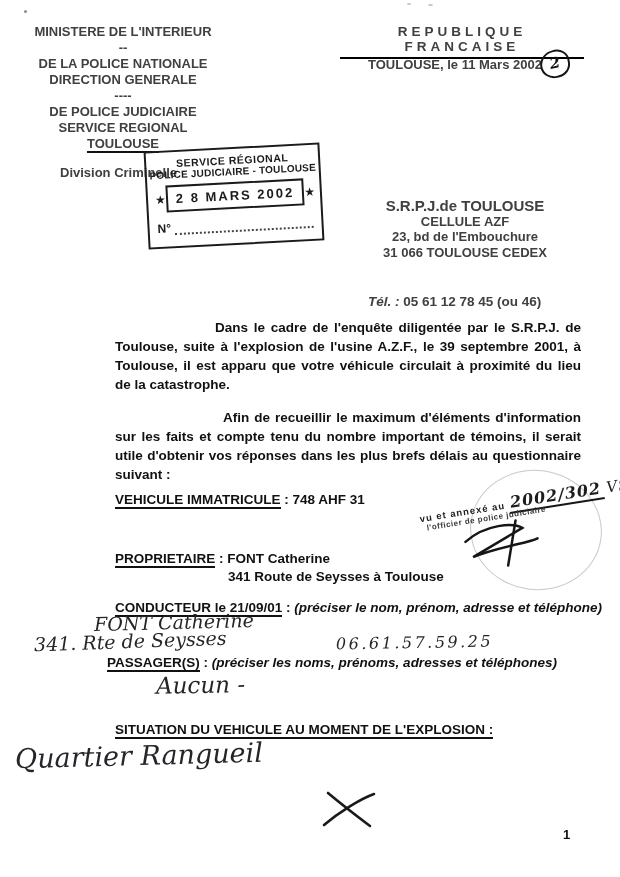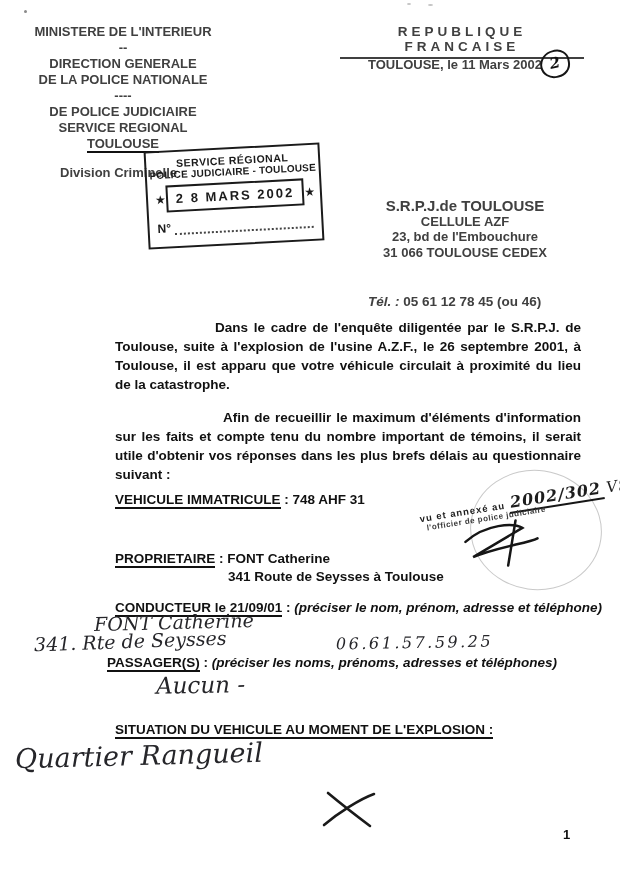--- a/index.html
+++ b/index.html
@@ -12,21 +12,21 @@
     color:#111;
   }
   .abs{position:absolute;}
   .typed{font-weight:700;color:#404040;}
   .sz13{font-size:13px;}
   .ital{font-style:italic;}
   .u{border-bottom:2px solid #111;padding-bottom:0px;}
   
   .hdr-left{left:18px;top:24px;width:210px;text-align:center;line-height:16px;}
   .hdr-left .row{margin:0;}
-  .republique{left:340px;top:24px;width:244px;letter-spacing:4px;font-size:13.5px;border-bottom:2px solid #404040;padding-bottom:3px;text-align:center;}
+  .republique{left:340px;top:24px;width:244px;letter-spacing:4px;font-size:13.5px;border-bottom:2px solid #000000;padding-bottom:3px;text-align:center;}
   .dateline{left:368px;top:57px;font-size:13px;}
   .circled-num{
     left:540px;top:50px;width:26px;height:24px;
     border:2.5px solid #161616;border-radius:55% 45% 50% 50%;
     transform:rotate(-12deg);
     font-family:"DejaVu Serif",serif;font-style:italic;font-weight:700;
     font-size:15px;line-height:23px;text-align:center;
   }
   
   .stampbox{
@@ -93,22 +93,22 @@
 
 <div class="page">
 
   <div class="artifact" style="left:24px;top:10px;width:3px;height:3px;"></div>
   <div class="artifact" style="left:407px;top:3px;width:4px;height:2px;opacity:.5;"></div>
   <div class="artifact" style="left:428px;top:4px;width:5px;height:2px;opacity:.5;"></div>
 
   <div class="abs hdr-left typed sz13">
     <div class="row">MINISTERE DE L'INTERIEUR</div>
     <div class="row">--</div>
+    <div class="row">DE LA POLICE NATIONALE</div>
     <div class="row">DIRECTION GENERALE</div>
-    <div class="row">DE LA POLICE NATIONALE</div>
     <div class="row">----</div>
     <div class="row">DE POLICE JUDICIAIRE</div>
     <div class="row">SERVICE REGIONAL</div>
     <div class="row"><span class="u">TOULOUSE</span></div>
   </div>
   <div class="abs typed sz13" style="left:60px;top:165px;">Division Criminelle</div>
 
   <div class="abs typed republique">REPUBLIQUE FRANCAISE</div>
   <div class="abs typed dateline">TOULOUSE, le 11 Mars 2002</div>
   <div class="abs circled-num">2</div>
@@ -131,21 +131,21 @@
     <div class="big">S.R.P.J.de TOULOUSE</div>
     <div>CELLULE AZF</div>
     <div>23, bd de l'Embouchure</div>
     <div>31 066 TOULOUSE CEDEX</div>
   </div>
   <div class="abs typed telline">
     <span class="ital">Tél. :</span>
     <span>05 61 12 78 45 (ou 46)</span>
   </div>
 
-  <div class="abs para p1">Dans le cadre de l'enquête diligentée par le S.R.P.J. de Toulouse, suite à l'explosion de l'usine A.Z.F., le 26 septembre 2001, à Toulouse, il est apparu que votre véhicule circulait à proximité du lieu de la catastrophe.</div>
+  <div class="abs para p1">Dans le cadre de l'enquête diligentée par le S.R.P.J. de Toulouse, suite à l'explosion de l'usine A.Z.F., le 39 septembre 2001, à Toulouse, il est apparu que votre véhicule circulait à proximité du lieu de la catastrophe.</div>
   <div class="abs para p2">Afin de recueillir le maximum d'éléments d'information sur les faits et compte tenu du nombre important de témoins, il serait utile d'obtenir vos réponses dans les plus brefs délais au questionnaire suivant :</div>
 
   <div class="abs fieldline" style="top:492px;">
     <span class="u">VEHICULE IMMATRICULE</span>
     <span>:</span>
     <span>748 AHF 31</span>
   </div>
 
   <div class="abs annex">
     <div class="faintcircle"></div>

